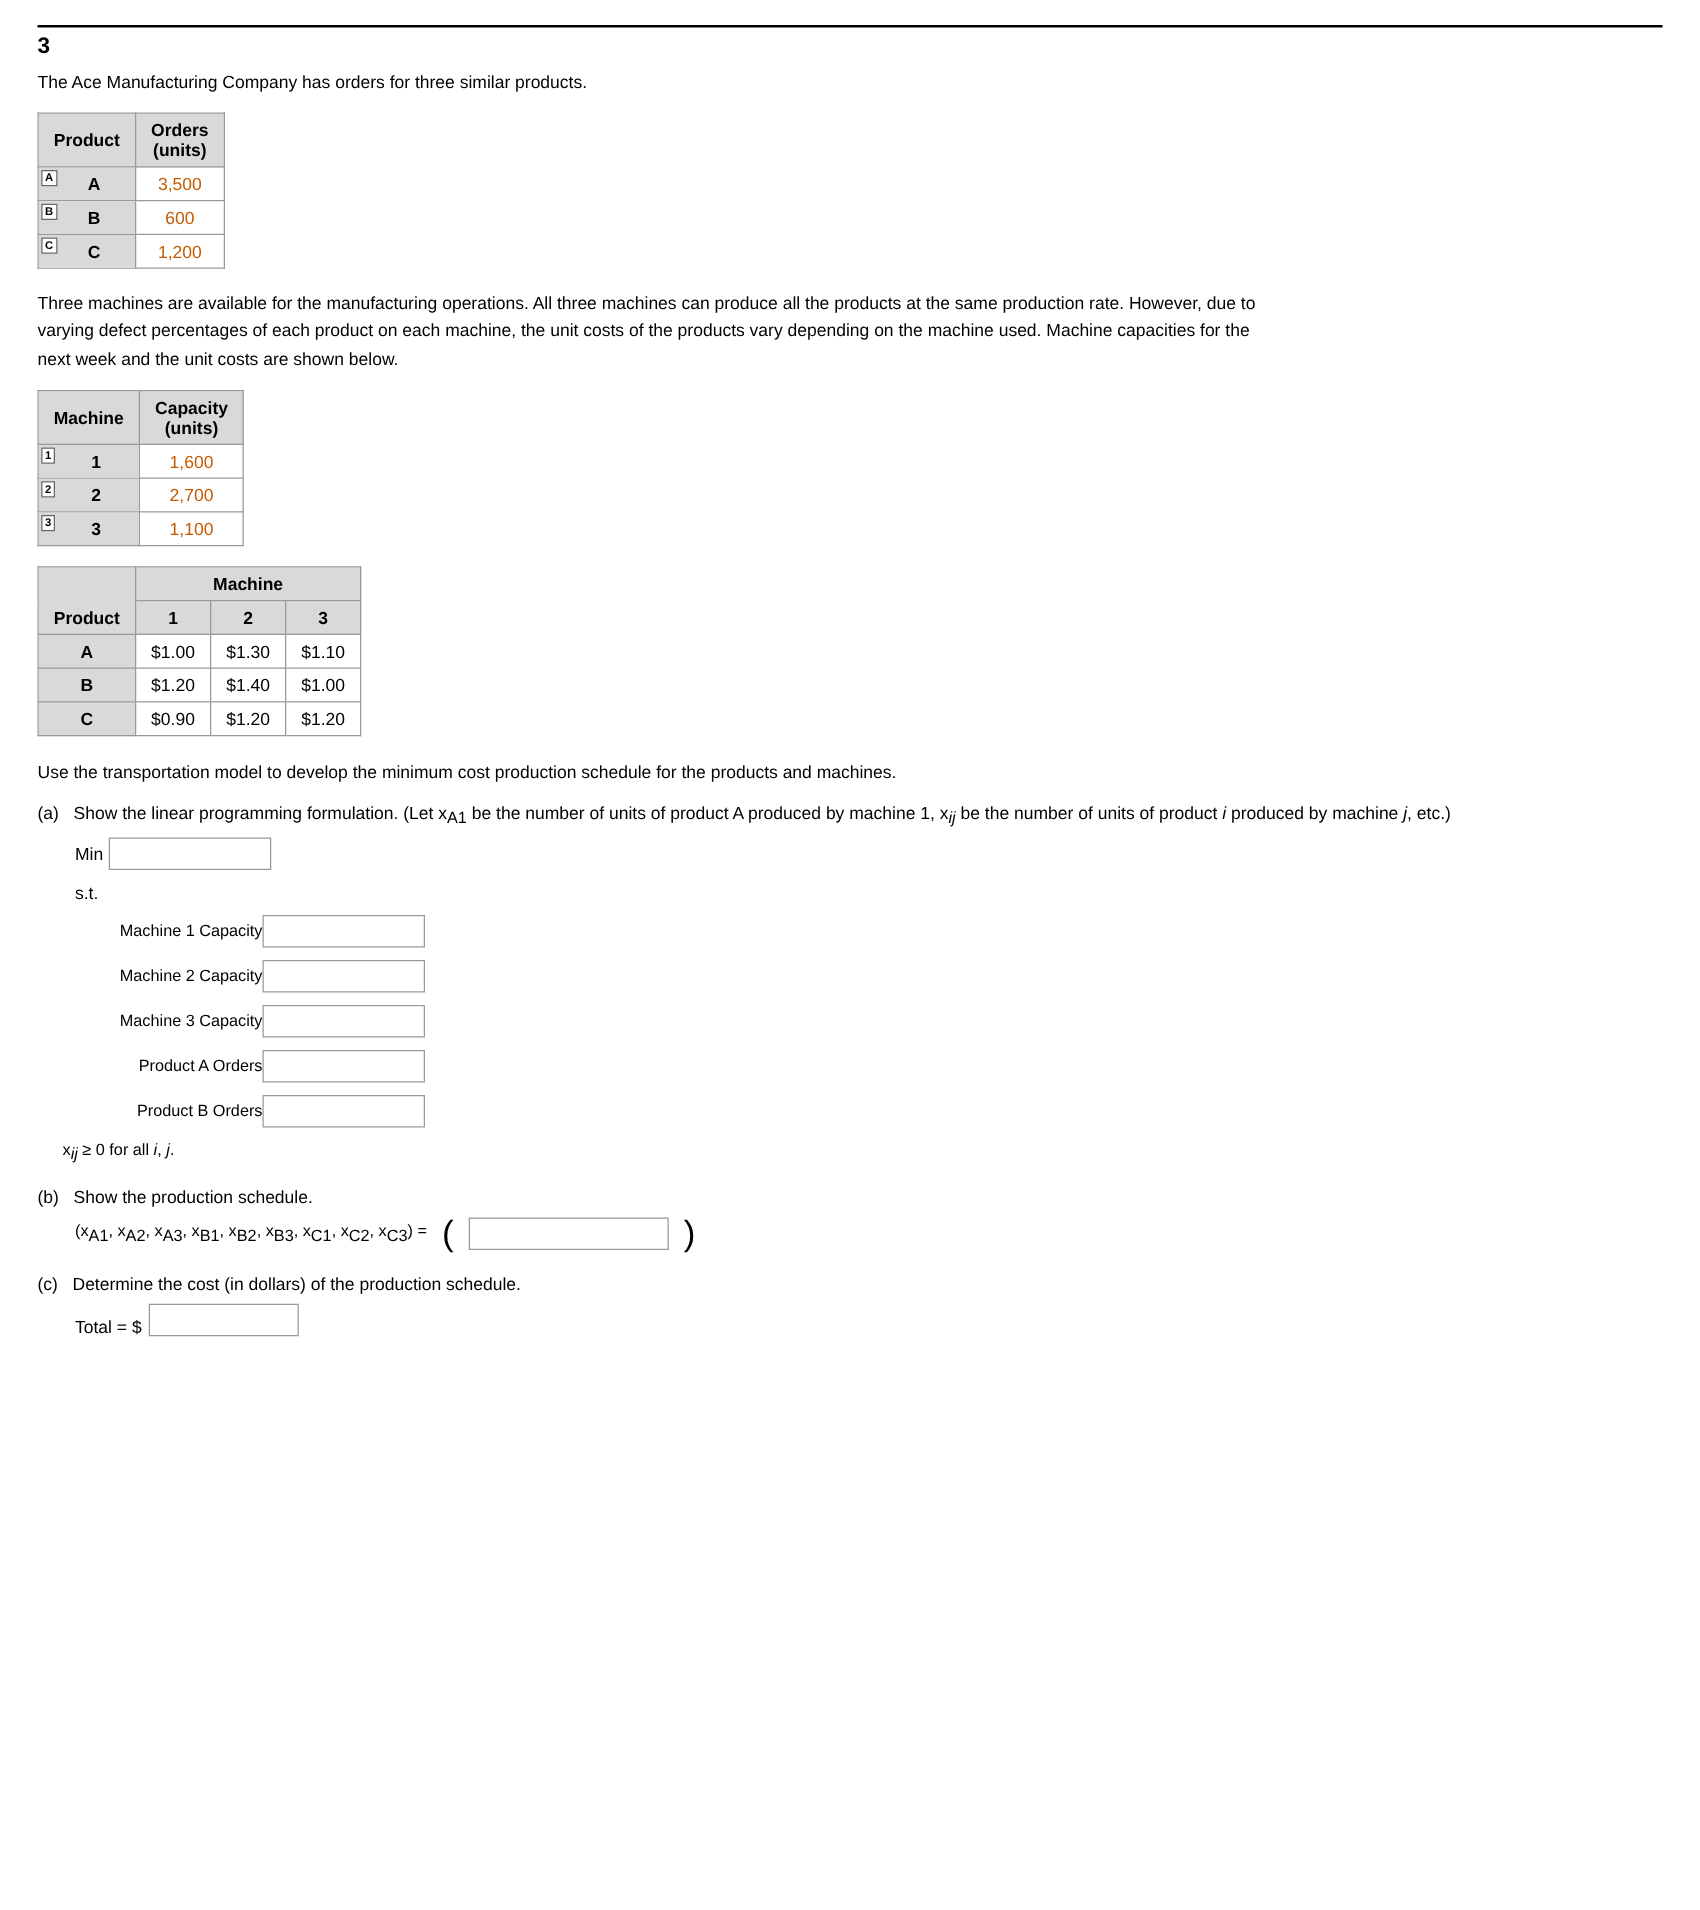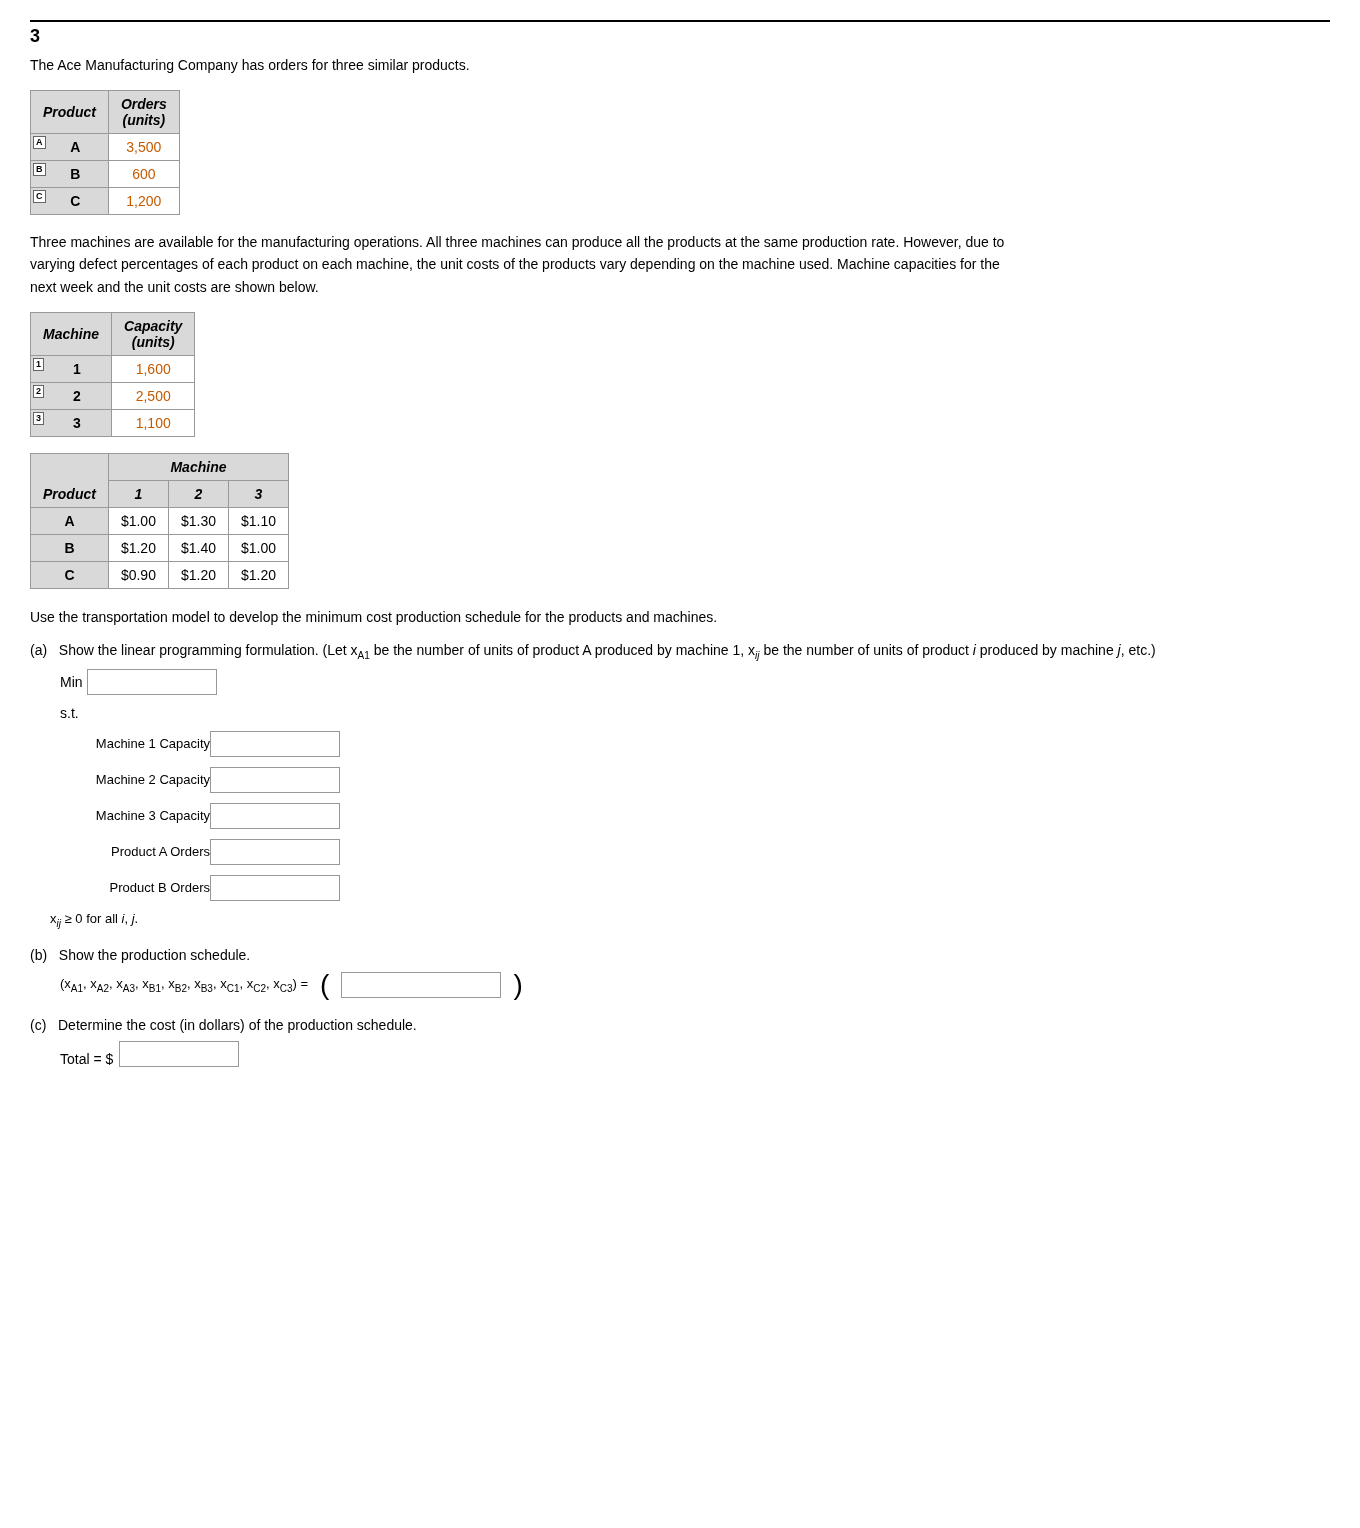--- a/index.html
+++ b/index.html
@@ -27,21 +27,20 @@
       margin-bottom: 16px;
     }
     table th, table td {
       border: 1px solid #999;
       padding: 5px 12px;
       text-align: center;
     }
     table th {
       background-color: #d9d9d9;
       font-weight: bold;
-      font-style: italic;
     }
     table td.row-header {
       background-color: #d9d9d9;
       font-weight: bold;
     }
     .orange-val {
       color: #c55a00;
       font-weight: normal;
     }
     .description-text {
@@ -100,21 +99,21 @@
       align-items: center;
       gap: 12px;
       margin-left: 30px;
       font-size: 13px;
     }
     .paren-big {
       font-size: 28px;
       line-height: 1;
       color: #000;
     }
-    sub { font-size: 10px; }
+    sub { font-size: 13px; }
     .cost-row {
       display: flex;
       align-items: flex-end;
       gap: 6px;
       margin-left: 30px;
     }
     .icon-cell {
       position: relative;
     }
     .corner-icon {
@@ -183,21 +182,21 @@
         <span class="corner-icon">1</span>
         <span>&nbsp;&nbsp;&nbsp;1</span>
       </td>
       <td class="orange-val">1,600</td>
     </tr>
     <tr>
       <td class="row-header icon-cell" style="position:relative; min-width:60px;">
         <span class="corner-icon">2</span>
         <span>&nbsp;&nbsp;&nbsp;2</span>
       </td>
-      <td class="orange-val">2,500</td>
+      <td class="orange-val">2,700</td>
     </tr>
     <tr>
       <td class="row-header icon-cell" style="position:relative; min-width:60px;">
         <span class="corner-icon">3</span>
         <span>&nbsp;&nbsp;&nbsp;3</span>
       </td>
       <td class="orange-val">1,100</td>
     </tr>
   </tbody>
 </table>

